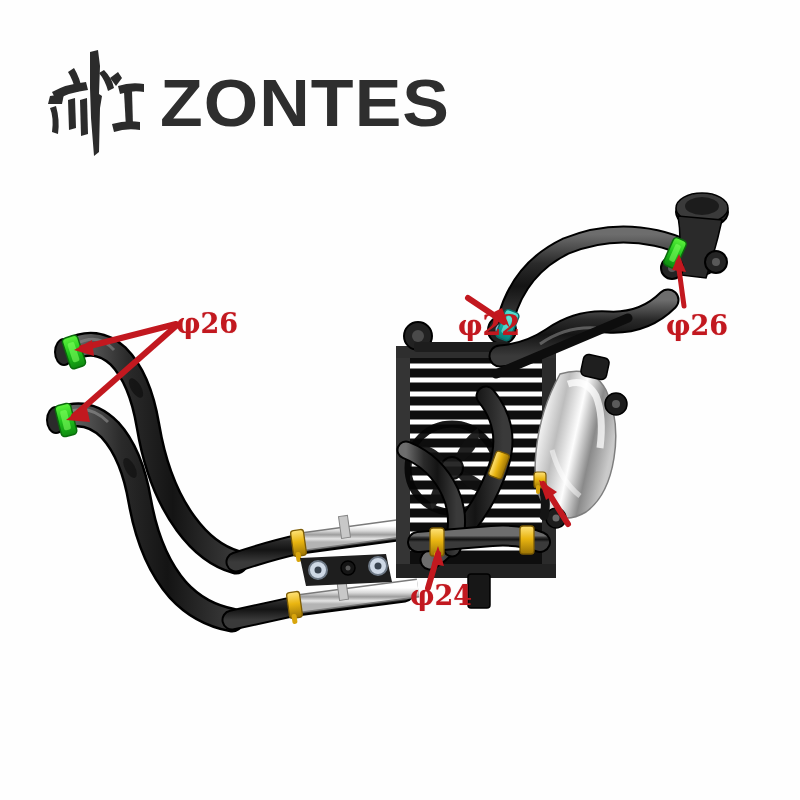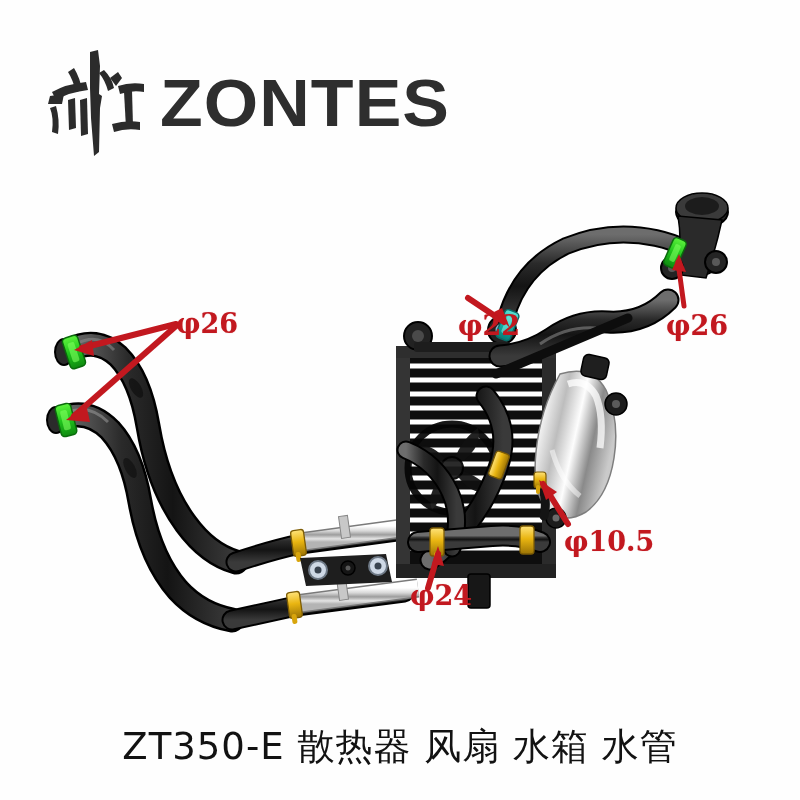--- a/index.html
+++ b/index.html
@@ -337,18 +337,16 @@
 
         <path d="M428 438 L438 404" stroke-width="6" stroke-linecap="round"></path>
         <path d="M432 414 L438 396 L444 416 Z" stroke="none"></path>
       </g>
     </svg>
   </div>
 
   <div class="callout c-phi26-left">φ26</div>
   <div class="callout c-phi22">φ22</div>
   <div class="callout c-phi26-right">φ26</div>
-  <div class="callout c-phi105">φ10.5</div>
   <div class="callout c-phi24">φ24</div>
 
-  <div class="caption">ZT350-E 散热器 风扇 水箱 水管</div>
 
 </div>
 
 </body></html>

